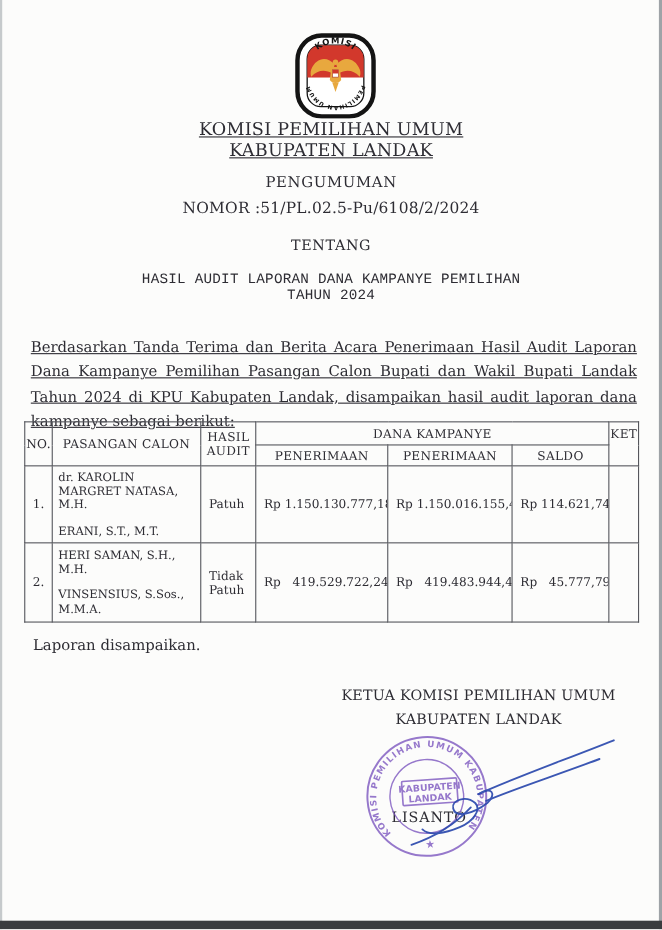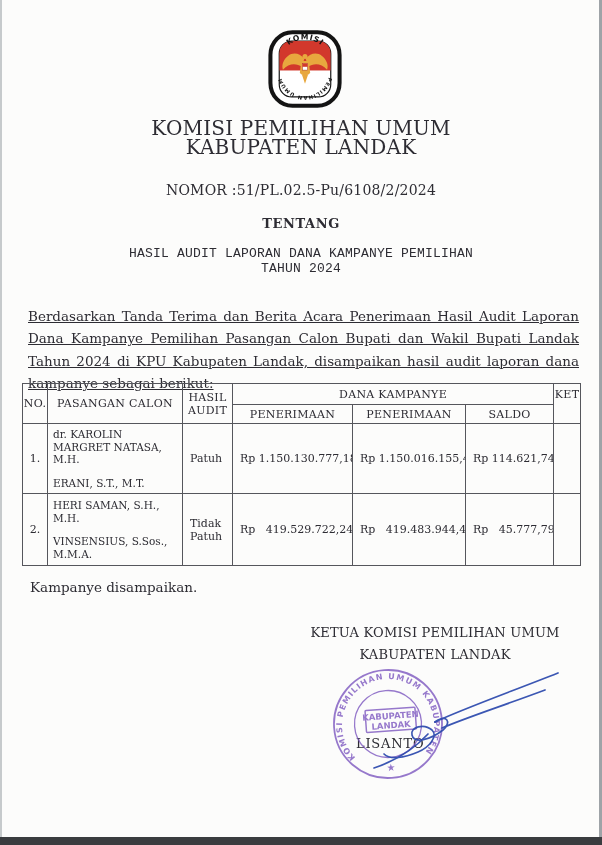--- a/index.html
+++ b/index.html
@@ -10,24 +10,24 @@
     color:#2d2c33;
   }
   
   .edge-left{position:absolute;left:0;top:0;width:2px;height:100%;background:#c6cacc;}
   .edge-right{position:absolute;right:0;top:0;width:3px;height:100%;background:#9ea3a7;}
   .edge-bottom{position:absolute;left:0;bottom:0;width:100%;height:8px;background:#3a3c3f;}
 
   .logo{position:absolute;left:268px;top:30px;width:74px;height:78px;}
 
   .centered{position:absolute;left:0;right:0;text-align:center;}
-  .org{top:119px;font-size:20px;line-height:18.5px;letter-spacing:.2px;}
+  .org{top:109px;font-size:16px;line-height:18.5px;letter-spacing:.2px;text-decoration:underline;}
   .doc-type{top:158px;font-size:13.5px;letter-spacing:.6px;}
   .nomor{top:182px;font-size:14px;letter-spacing:.2px;}
-  .tentang{top:216px;font-size:13px;letter-spacing:.6px;font-weight:bold;}
+  .tentang{top:216px;font-size:13px;letter-spacing:.6px;}
   .subject{top:246px;font-size:13px;line-height:15px;letter-spacing:.2px;font-family:Liberation Mono, monospace;}
 
   .intro{
     position:absolute;left:28px;top:305px;width:551px;margin:0;
     font-size:13.5px;line-height:22.3px;text-align:justify;text-decoration:underline;
   }
 
   table.audit{
     position:absolute;left:22px;top:383px;width:558px;
     border-collapse:collapse;table-layout:fixed;
@@ -89,20 +89,21 @@
     </text>
     <text font-family="'DejaVu Sans',sans-serif" font-size="7" font-weight="bold" fill="#141414" letter-spacing="1.2">
       <textPath href="#lg-bottom" startOffset="50%" text-anchor="middle">PEMILIHAN UMUM</textPath>
     </text>
   </svg>
 
   <div class="centered org">
     <div>KOMISI PEMILIHAN UMUM</div>
     <div>KABUPATEN LANDAK</div>
   </div>
+  <div class="centered doc-type">PENGUMUMAN</div>
   <div class="centered nomor">NOMOR :51/PL.02.5-Pu/6108/2/2024</div>
   <div class="centered tentang">TENTANG</div>
   <div class="centered subject">
     <div>HASIL AUDIT LAPORAN DANA KAMPANYE PEMILIHAN</div>
     <div>TAHUN 2024</div>
   </div>
 
   <p class="intro">Berdasarkan Tanda Terima dan Berita Acara Penerimaan Hasil Audit Laporan Dana Kampanye Pemilihan Pasangan Calon Bupati dan Wakil Bupati Landak Tahun 2024 di KPU Kabupaten Landak, disampaikan hasil audit laporan dana kampanye sebagai berikut:</p>
 
   <table class="audit">
@@ -151,21 +152,21 @@
         </td>
         <td class="c-audit">Tidak Patuh</td>
         <td class="c-amt">Rp   419.529.722,24</td>
         <td class="c-amt">Rp   419.483.944,45</td>
         <td class="c-amt">Rp   45.777,79</td>
         <td class="c-ket"></td>
       </tr>
     </tbody>
   </table>
 
-  <div class="closing">Kampanye disampaikan.</div>
+  <div class="closing">Laporan disampaikan.</div>
 
   <div class="sig-title">
     <div>KETUA KOMISI PEMILIHAN UMUM</div>
     <div>KABUPATEN LANDAK</div>
   </div>
   <div class="sig-name">LISANTO</div>
 
   <svg class="stamp" viewBox="0 0 120 120">
     <defs>
       <path id="st-ring" d="M 29,95 A 46,46 0 1 1 91,95" fill="none"></path>

